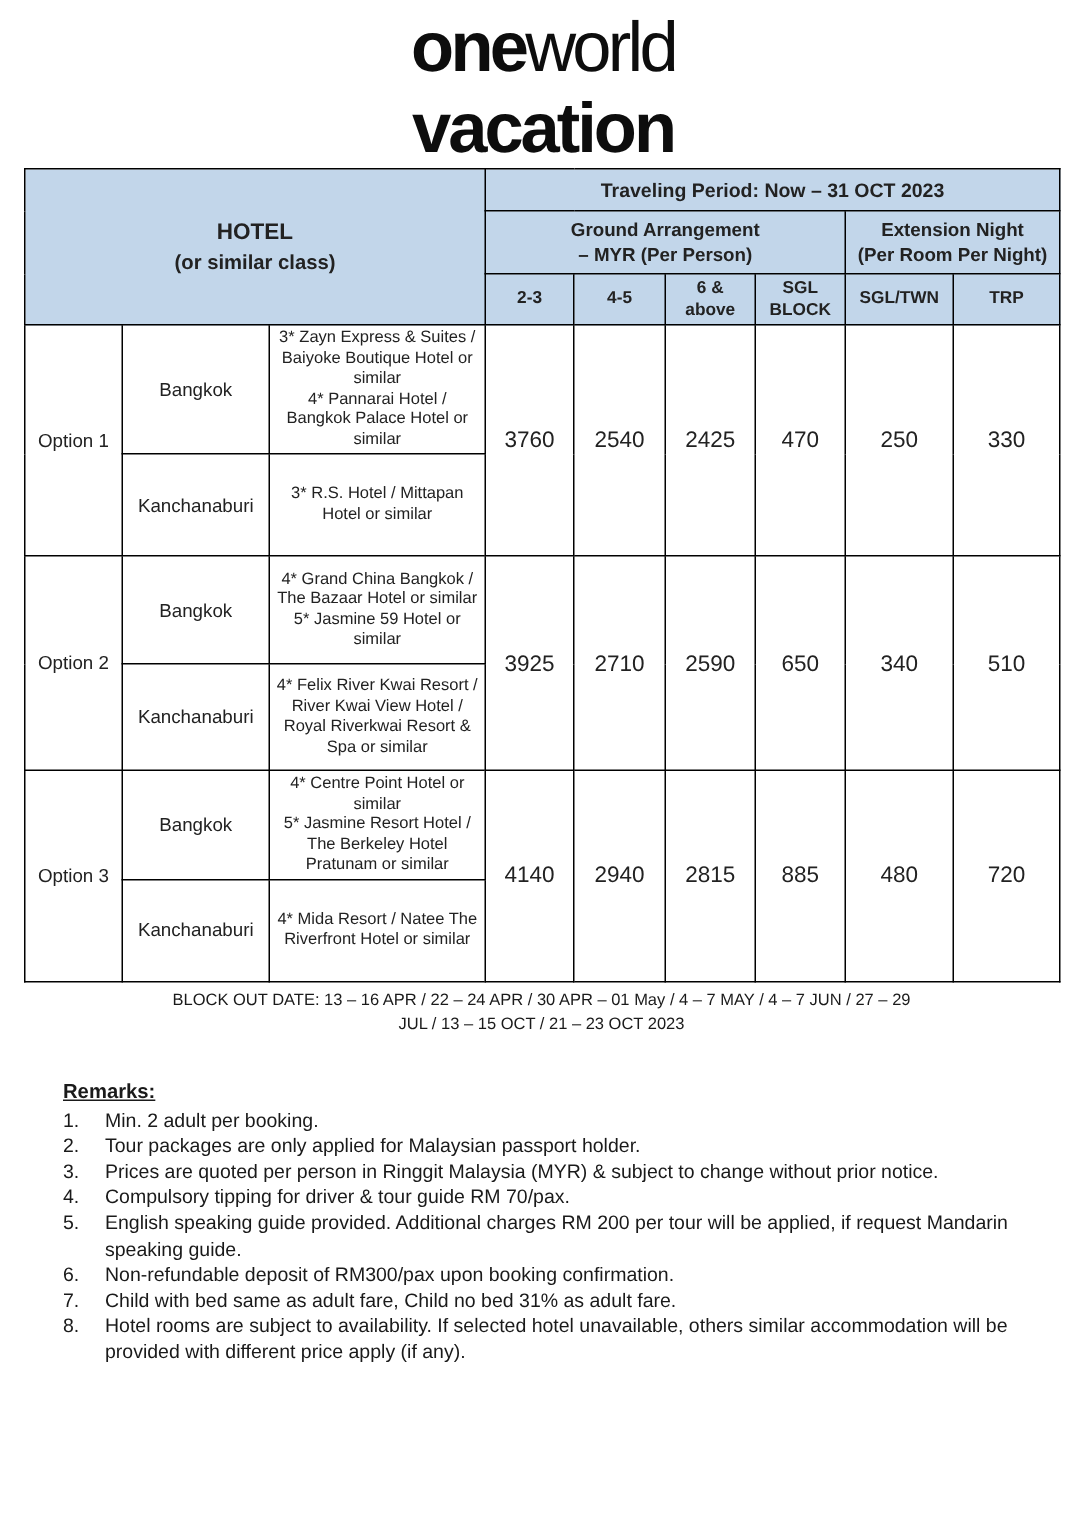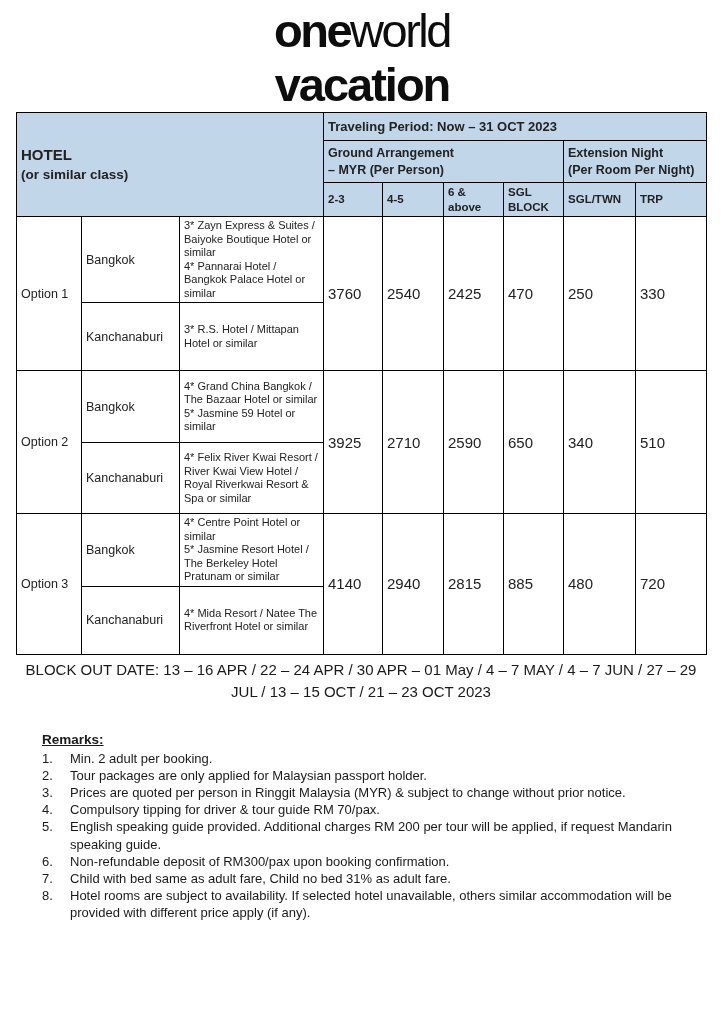--- a/index.html
+++ b/index.html
@@ -25,20 +25,21 @@
   
   .price-table {
     border-collapse: collapse;
     margin: 7px 0 0 16px;
     width: 690px;
     table-layout: fixed;
   }
   .price-table td {
     border: 1.5px solid #000000;
     vertical-align: middle;
+    text-align: center;
     padding: 2px 4px;
   }
   .hdr { background: #C2D6EA; font-weight: bold; }
   .hotel-head { font-size: 15px; line-height: 1.35; }
   .hotel-head .sub { font-size: 13.5px; }
   .tp-cell { font-size: 13px; height: 28px; }
   .grp-cell { font-size: 12.5px; line-height: 1.35; white-space: pre-line; height: 42px; }
   .col-cell { font-size: 11.5px; line-height: 1.25; white-space: pre-line; height: 34px; }
   .opt-cell { font-size: 12.5px; }
   .city-cell { font-size: 12.5px; text-align: left; padding-left: 8px; }
@@ -46,21 +47,21 @@
     font-size: 11px; line-height: 1.23;
     text-align: left; padding: 4px 5px 4px 6px;
     white-space: pre-line;
   }
   .price-cell { font-size: 15px; }
   
   .blockout {
     width: 690px;
     margin: 4px 0 0 16px;
     text-align: center;
-    font-size: 15px;
+    font-size: 11px;
     line-height: 1.5;
     white-space: pre-line;
     color: #1a1a1a;
   }
   
   .remarks {
     margin: 28px 34px 0 42px;
     font-size: 13px;
     color: #1a1a1a;
   }

